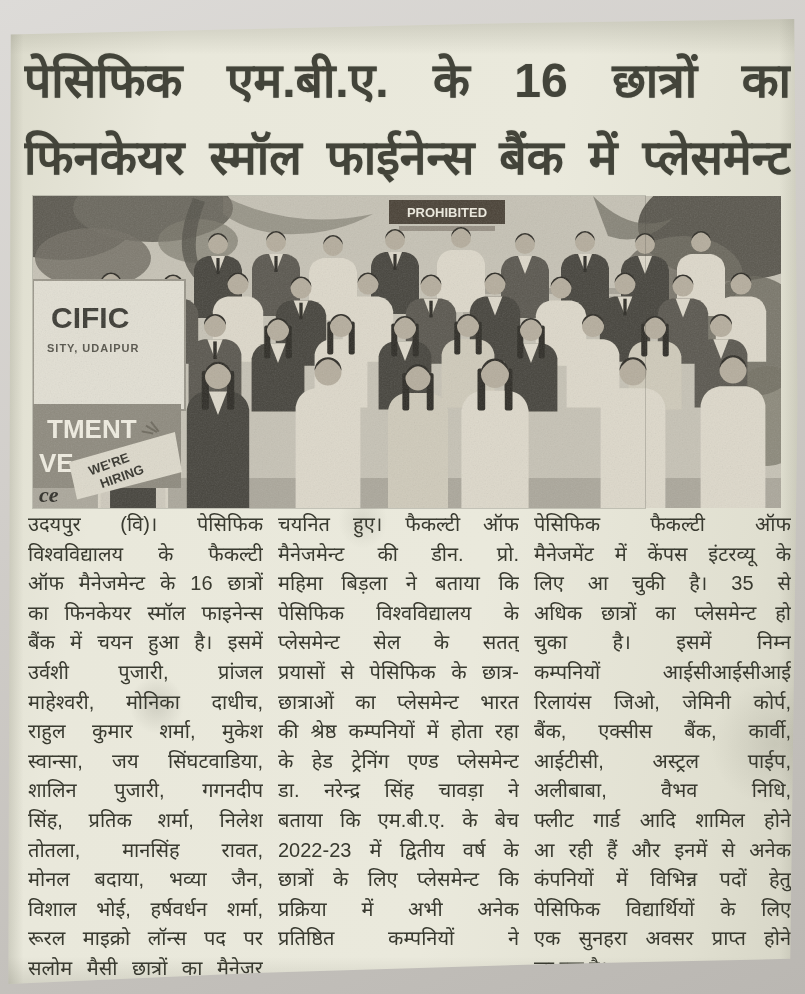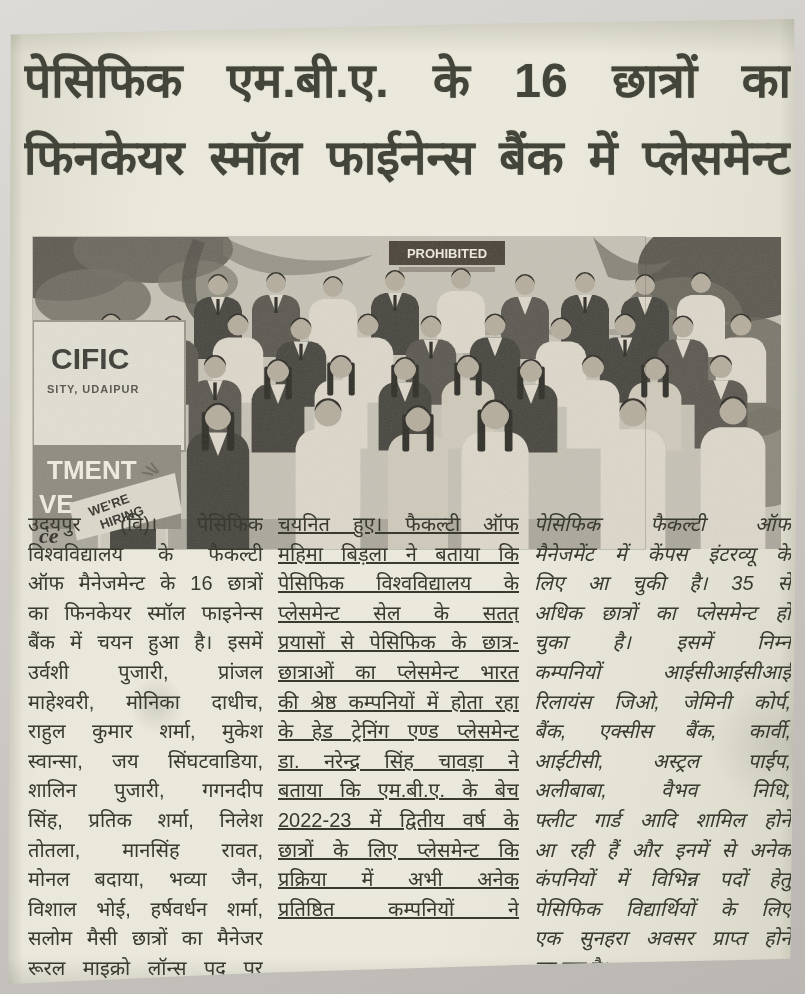--- a/index.html
+++ b/index.html
@@ -30,31 +30,30 @@
     position:absolute;left:18px;right:8px;top:26px;color:#43443a;
     font-weight:800;font-size:48px;line-height:77px;letter-spacing:0px;
   }
   .headline .hl{
     text-align:justify;text-align-last:justify;white-space:nowrap;overflow:hidden;
     text-shadow:0 0 1px rgba(67,68,58,0.45);
   }
   .photo{
     position:absolute;left:27px;top:180px;width:612px;height:312px;
     outline:1px solid rgba(80,80,70,0.25);
-    margin-top:41px;
   }
   .columns{
     position:absolute;left:22px;top:494px;right:8px;
     display:flex;gap:15px;
     color:#393a30;font-size:20px;
   }
   .col{overflow:hidden;}
   .col-1{width:235px;flex:none;}
-  .col-2{width:241px;flex:none;text-decoration:underline;}
-  .col-3{flex:1;font-style:italic;}
+  .col-2{width:241px;flex:none;}
+  .col-3{flex:1;}
   .bline{
     line-height:29.6px;height:29.6px;white-space:nowrap;overflow:hidden;
     text-align:justify;text-align-last:justify;
   }
   .bline.short{text-align-last:left;}
 </style>
 </head>
 <body>
 
 <div class="clipping">
@@ -389,25 +388,26 @@
         <div class="bline">बैंक में चयन हुआ है। इसमें</div>
         <div class="bline">उर्वशी पुजारी, प्रांजल</div>
         <div class="bline">माहेश्वरी, मोनिका दाधीच,</div>
         <div class="bline">राहुल कुमार शर्मा, मुकेश</div>
         <div class="bline">स्वान्सा, जय सिंघटवाडिया,</div>
         <div class="bline">शालिन पुजारी, गगनदीप</div>
         <div class="bline">सिंह, प्रतिक शर्मा, निलेश</div>
         <div class="bline">तोतला, मानसिंह रावत,</div>
         <div class="bline">मोनल बदाया, भव्या जैन,</div>
         <div class="bline">विशाल भोई, हर्षवर्धन शर्मा,</div>
+        <div class="bline">रूरल माइक्रो लॉन्स पद पर</div>
         <div class="bline">सलोम मैसी छात्रों का मैनेजर</div>
-        <div class="bline">रूरल माइक्रो लॉन्स पद पर</div>
       </div>
     <div class="col col-2">
         <div class="bline">चयनित हुए। फैकल्टी ऑफ</div>
+        <div class="bline">मैनेजमेन्ट की डीन. प्रो.</div>
         <div class="bline">महिमा बिड़ला ने बताया कि</div>
         <div class="bline">पेसिफिक विश्वविद्यालय के</div>
         <div class="bline">प्लेसमेन्ट सेल के सतत्</div>
         <div class="bline">प्रयासों से पेसिफिक के छात्र-</div>
         <div class="bline">छात्राओं का प्लेसमेन्ट भारत</div>
         <div class="bline">की श्रेष्ठ कम्पनियों में होता रहा</div>
         <div class="bline">के हेड ट्रेनिंग एण्ड प्लेसमेन्ट</div>
         <div class="bline">डा. नरेन्द्र सिंह चावड़ा ने</div>
         <div class="bline">बताया कि एम.बी.ए. के बेच</div>
         <div class="bline">2022-23 में द्वितीय वर्ष के</div>

